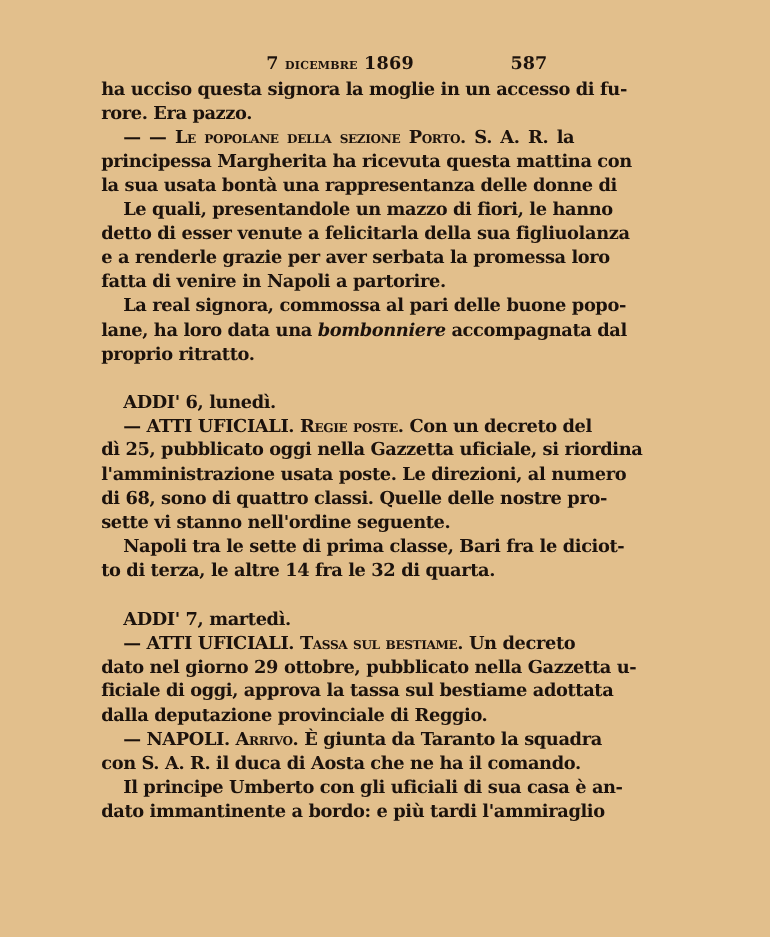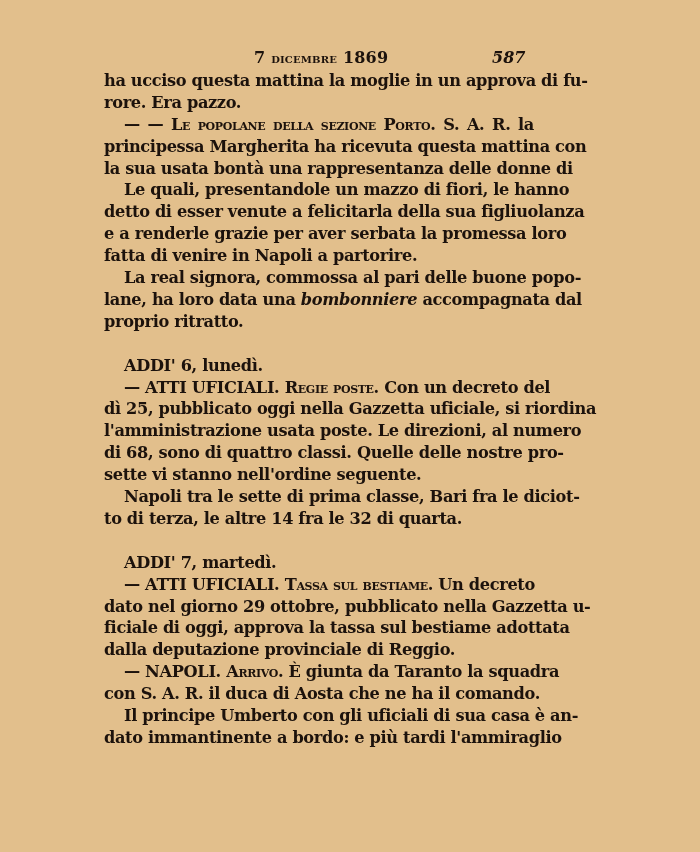--- a/index.html
+++ b/index.html
@@ -13,43 +13,41 @@
     overflow: hidden;
     position: relative;
     font-family: "DejaVu Serif", "Liberation Serif", serif;
     color: #1c120c;
   }
   .page {
     position: absolute;
     left: 92px;
     top: 44px;
     width: 430px;
-    margin-left: 12px;
   }
   .running-head {
     position: relative;
     height: 26px;
     font-weight: bold;
     font-size: 16px;
   }
   .running-head .date {
     position: absolute;
     left: 150px;
     top: 4px;
     letter-spacing: 0.2px;
   }
   .running-head .date .sc {
     font-variant: small-caps;
     font-size: 14px;
   }
   .running-head .pageno {
     position: absolute;
-    left: 388px;
+    left: 372px;
     top: 4px;
-    font-style: italic;
   }
   .line {
     font-size: 16.2px;
     line-height: 21.9px;
     height: 21.9px;
     white-space: nowrap;
     font-weight: bold;
     letter-spacing: -0.35px;
     text-align: justify;
     text-align-last: justify;
@@ -74,21 +72,21 @@
 </head>
 <body>
 
 <div class="page">
 
   <div class="running-head">
     <span class="date"><span>7</span> <span class="sc">dicembre</span> <span>1869</span></span>
     <span class="pageno">587</span>
   </div>
 
-  <div class="line">ha ucciso questa mattina la moglie in un approva di fu-</div>
+  <div class="line">ha ucciso questa signora la moglie in un accesso di fu-</div>
   <div class="line last">rore. Era pazzo.</div>
 
   <div class="line indent"><span>— — </span><span class="sc">Le popolane della sezione Porto.</span><span> S. A. R. la</span></div>
   <div class="line">principessa Margherita ha ricevuta questa mattina con</div>
   <div class="line">la sua usata bontà una rappresentanza delle donne di</div>
 
   <div class="line indent">Le quali, presentandole un mazzo di fiori, le hanno</div>
   <div class="line">detto di esser venute a felicitarla della sua figliuolanza</div>
   <div class="line">e a renderle grazie per aver serbata la promessa loro</div>
   <div class="line last">fatta di venire in Napoli a partorire.</div>

